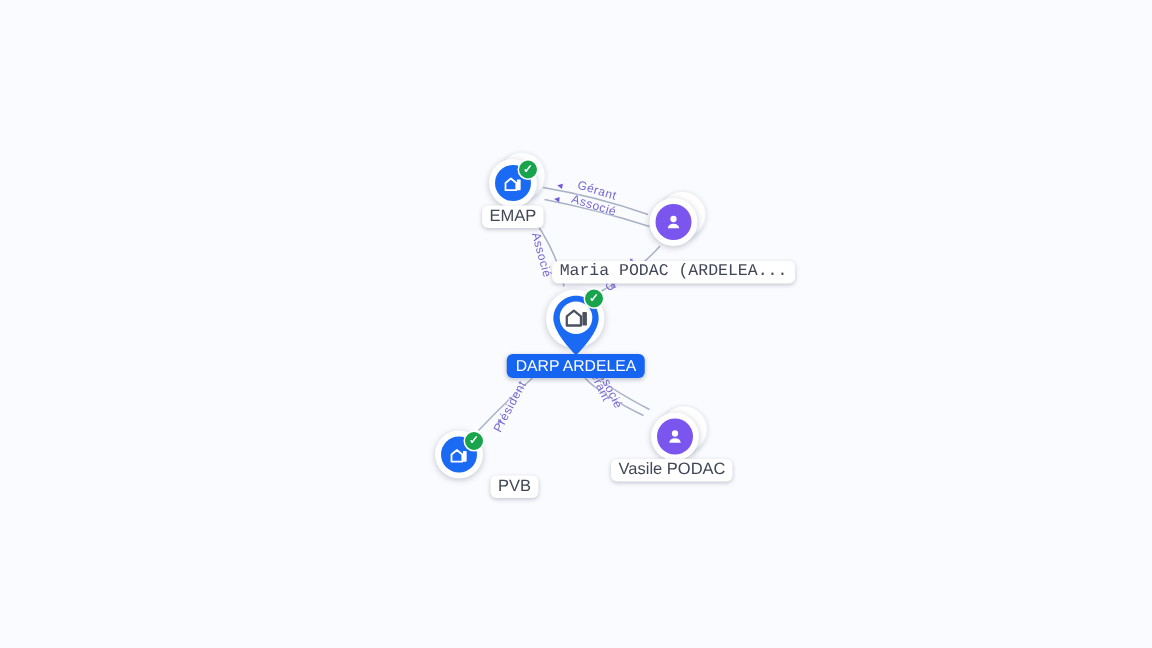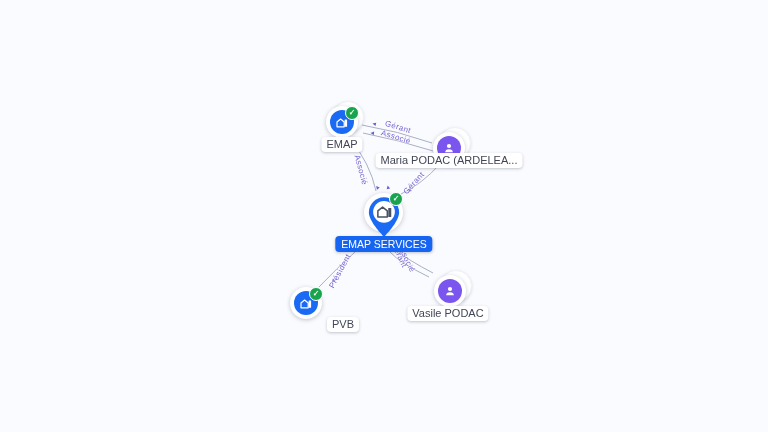--- a/index.html
+++ b/index.html
@@ -99,35 +99,35 @@
   <div class="node">
     <div class="stack" style="left:439px;top:127px;"></div>
     <div class="ncirc" style="left:433px;top:132px;">
       <div class="icirc person">
         <svg width="14" height="14" viewBox="0 0 14 14">
           <circle cx="7" cy="5" r="2.1" fill="#fff"></circle>
           <path d="M3.2 11.2 a3.8 3 0 0 1 7.6 0 Z" fill="#fff"></path>
         </svg>
       </div>
     </div>
-    <div class="pill" style="left:449px;top:153px;">Maria PODAC (ARDELEA...</div>
+    <div class="pill" style="left:449px;top:174px;font-family:Liberation Mono, monospace;">Maria PODAC (ARDELEA...</div>
   </div>
 
   <div class="pinwrap">
     <div class="pin-backcirc" style="left:364px;top:193px;"></div>
     <svg style="position:absolute;left:367px;top:196px;z-index:4;" width="34" height="42" viewBox="0 0 36 44">
       <path d="M18 1 C9.2 1 2 8.2 2 17 c0 10.5 16 26 16 26 s16 -15.5 16 -26 C34 8.2 26.8 1 18 1 Z" fill="#1b6af3"></path>
       <circle cx="18" cy="16.5" r="11.5" fill="#ffffff"></circle>
       <g>
         <path d="M11.5 22 V15.5 L16.5 11.5 L21.5 15.5 V22 Z" fill="none" stroke="#4a5160" stroke-width="1.6" stroke-linejoin="round"></path>
         <rect x="22.5" y="12.5" width="3.2" height="9.5" rx="0.6" fill="#4a5160"></rect>
       </g>
     </svg>
     <span class="badge" style="left:389px;top:192px;">✓</span>
-    <div class="pill primary" style="left:384px;top:236px;">EMAP SERVICES</div>
+    <div class="pill primary" style="left:384px;top:236px;">DARP ARDELEA</div>
   </div>
 
   <div class="node">
     <div class="ncirc" style="left:290px;top:287px;">
       <div class="icirc company">
         <svg width="14" height="14" viewBox="0 0 14 14">
           <path d="M2 11.8 V7 L5.6 4 L9.2 7 V11.8 Z" fill="none" stroke="#fff" stroke-width="1.2" stroke-linejoin="round"></path>
           <rect x="9.6" y="4.6" width="2.5" height="7.2" rx="0.5" fill="#fff"></rect>
         </svg>
       </div>

